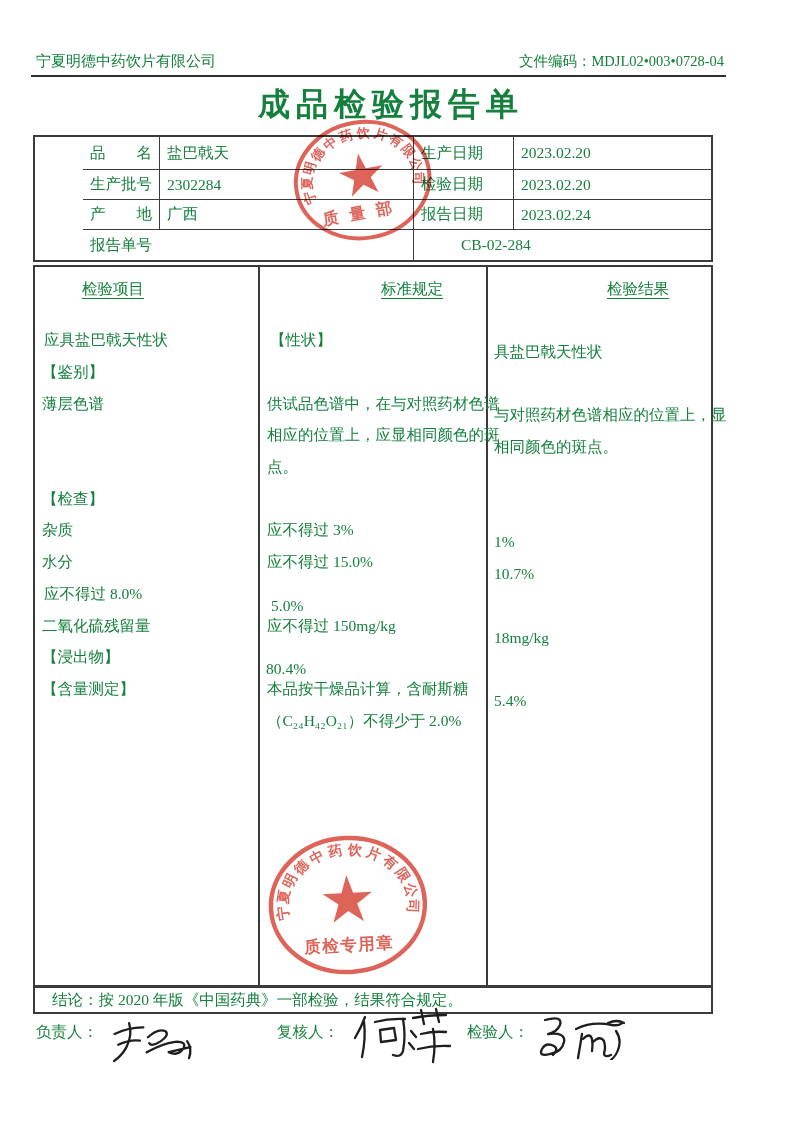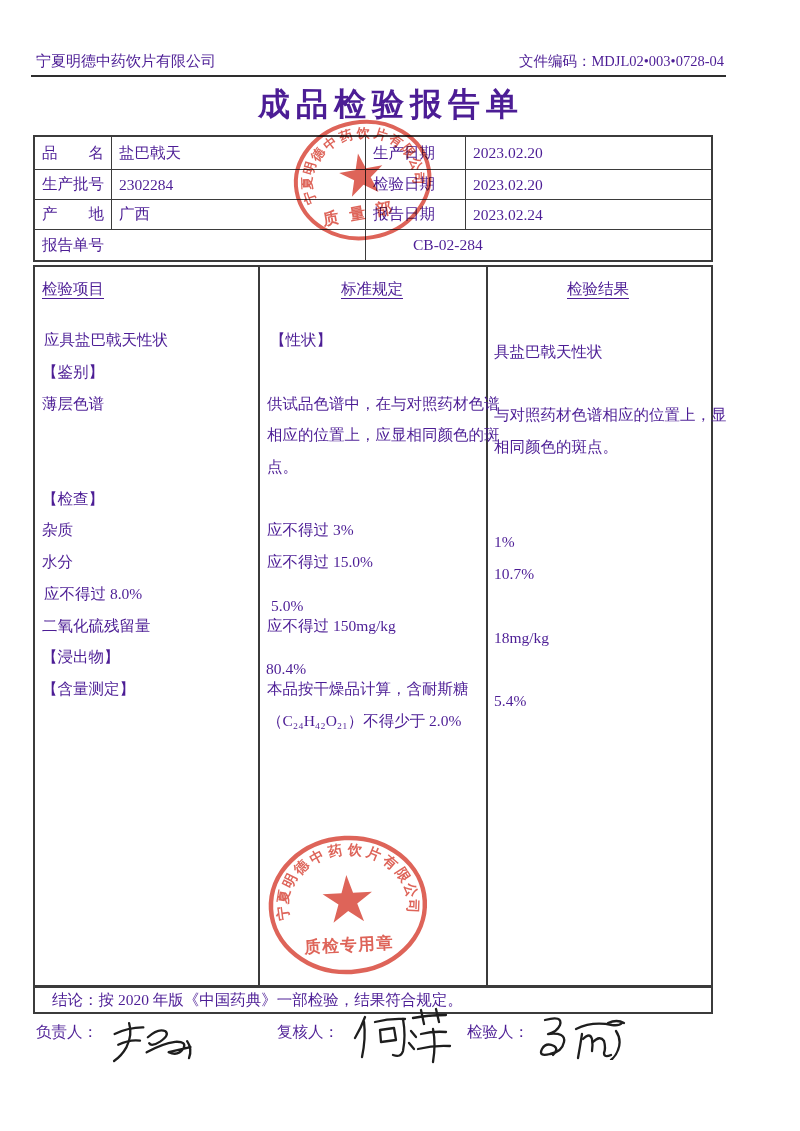--- a/index.html
+++ b/index.html
@@ -1,41 +1,41 @@
 <!DOCTYPE html>
 <html><head>
 <meta charset="utf-8">
 <style>
   html,body{margin:0;padding:0;background:#888;}
   .page{
     position:relative;width:800px;height:1131px;background:#ffffff;
-    font-family:"Liberation Serif","DejaVu Serif",serif;color:#4c1d95;
+    font-family:"Liberation Serif","DejaVu Serif",serif;color:#15803d;
     margin:0 auto;overflow:hidden;
   }
   .abs{position:absolute;}
   
   .hdr-left{left:36px;top:52px;font-size:15px;}
   .hdr-right{right:76px;top:52px;font-size:14.5px;}
   .hdr-rule{left:31px;top:75px;width:695px;height:2px;background:#2e2e2e;}
   .title{left:51px;top:83px;width:680px;text-align:center;font-size:32px;font-weight:bold;letter-spacing:6px;}
   
-  .info-table{left:33px;top:135px;width:680px;height:127px;border:2px solid #3b3b3b;box-sizing:border-box;font-size:15.5px;}
+  .info-table{left:33px;top:135px;width:680px;height:127px;border:2px solid #3b3b3b;box-sizing:border-box;font-size:15.5px;padding-left:48px;}
   .irow{display:flex;box-sizing:border-box;border-bottom:1.5px solid #3b3b3b;height:33px;align-items:center;}
   .irow:nth-child(2),.irow:nth-child(3){height:30px;}
   .irow:last-child{border-bottom:none;height:30px;gap:40px;}
   .icell{box-sizing:border-box;height:100%;display:flex;align-items:center;padding-left:7px;border-right:1.5px solid #3b3b3b;}
   .icell:last-child{border-right:none;}
   .ic1{width:77px;}.ic2{width:254px;}.ic3{width:100px;}.ic4{flex:1;}
   .ic1w{width:331px;}.ic2w{flex:1;}
   
   .main-table{left:33px;top:265px;width:680px;height:722px;border:2px solid #3b3b3b;box-sizing:border-box;font-size:15.5px;}
   .vline{position:absolute;top:0;bottom:0;width:1.5px;background:#3b3b3b;}
   .v1{left:223px;}.v2{left:451px;}
   .mt-head{position:absolute;top:12px;left:0;width:100%;height:24px;}
-  .mth{position:absolute;text-decoration:underline;text-underline-offset:4px;}
+  .mth{position:absolute;text-decoration:underline;text-underline-offset:4px;margin-left:40px;}
   .mth1{left:7px;}
   .mth2{left:337px;transform:translateX(-50%);}
   .mth3{left:563px;transform:translateX(-50%);}
   #grid{position:absolute;top:58px;left:0;width:100%;}
   .gl{display:flex;height:31.7px;}
   .gc{box-sizing:border-box;display:flex;align-items:center;white-space:nowrap;overflow:visible;}
   .c1{width:223px;padding-left:7px;}
   .c2{width:228px;padding-left:9px;}
   .c3{width:225px;padding-left:8px;margin-top:23px;}
   

